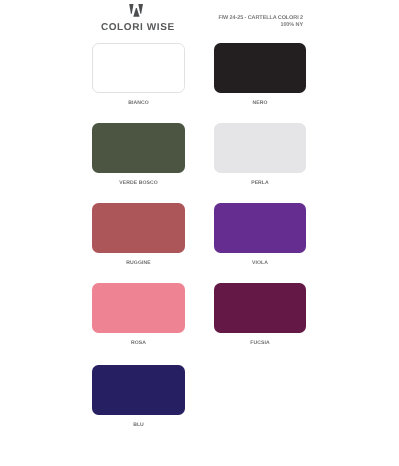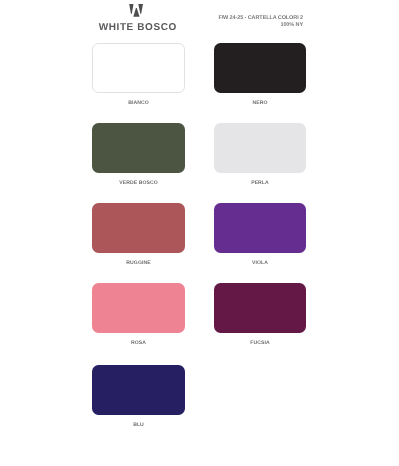--- a/index.html
+++ b/index.html
@@ -32,21 +32,21 @@
     <div class="brand">
       <span class="brand-mark">
         <svg width="15" height="13" viewBox="0 0 150 130" style="display:block" aria-hidden="true">
           <g fill="#4d4e50">
             <path d="M2 0 L45 0 L28 97 L19 97 Z"></path>
             <path d="M69 39 L78 39 L106 128 L43 128 Z"></path>
             <path d="M93 0 L140 0 L122 97 L113 97 Z"></path>
           </g>
         </svg>
       </span>
-      <span class="brand-name">WHITE BOSCO</span>
+      <span class="brand-name">COLORI WISE</span>
     </div>
     <div class="meta">
       <span class="meta-line">F/W 24-25 - CARTELLA COLORI 2</span>
       <span class="meta-line">100% NY</span>
     </div>
   </div>
   <div class="grid">
       <div class="row">
         <div class="cell left">
           <div class="chip bordered" style="background: rgb(255, 255, 255);"></div>

